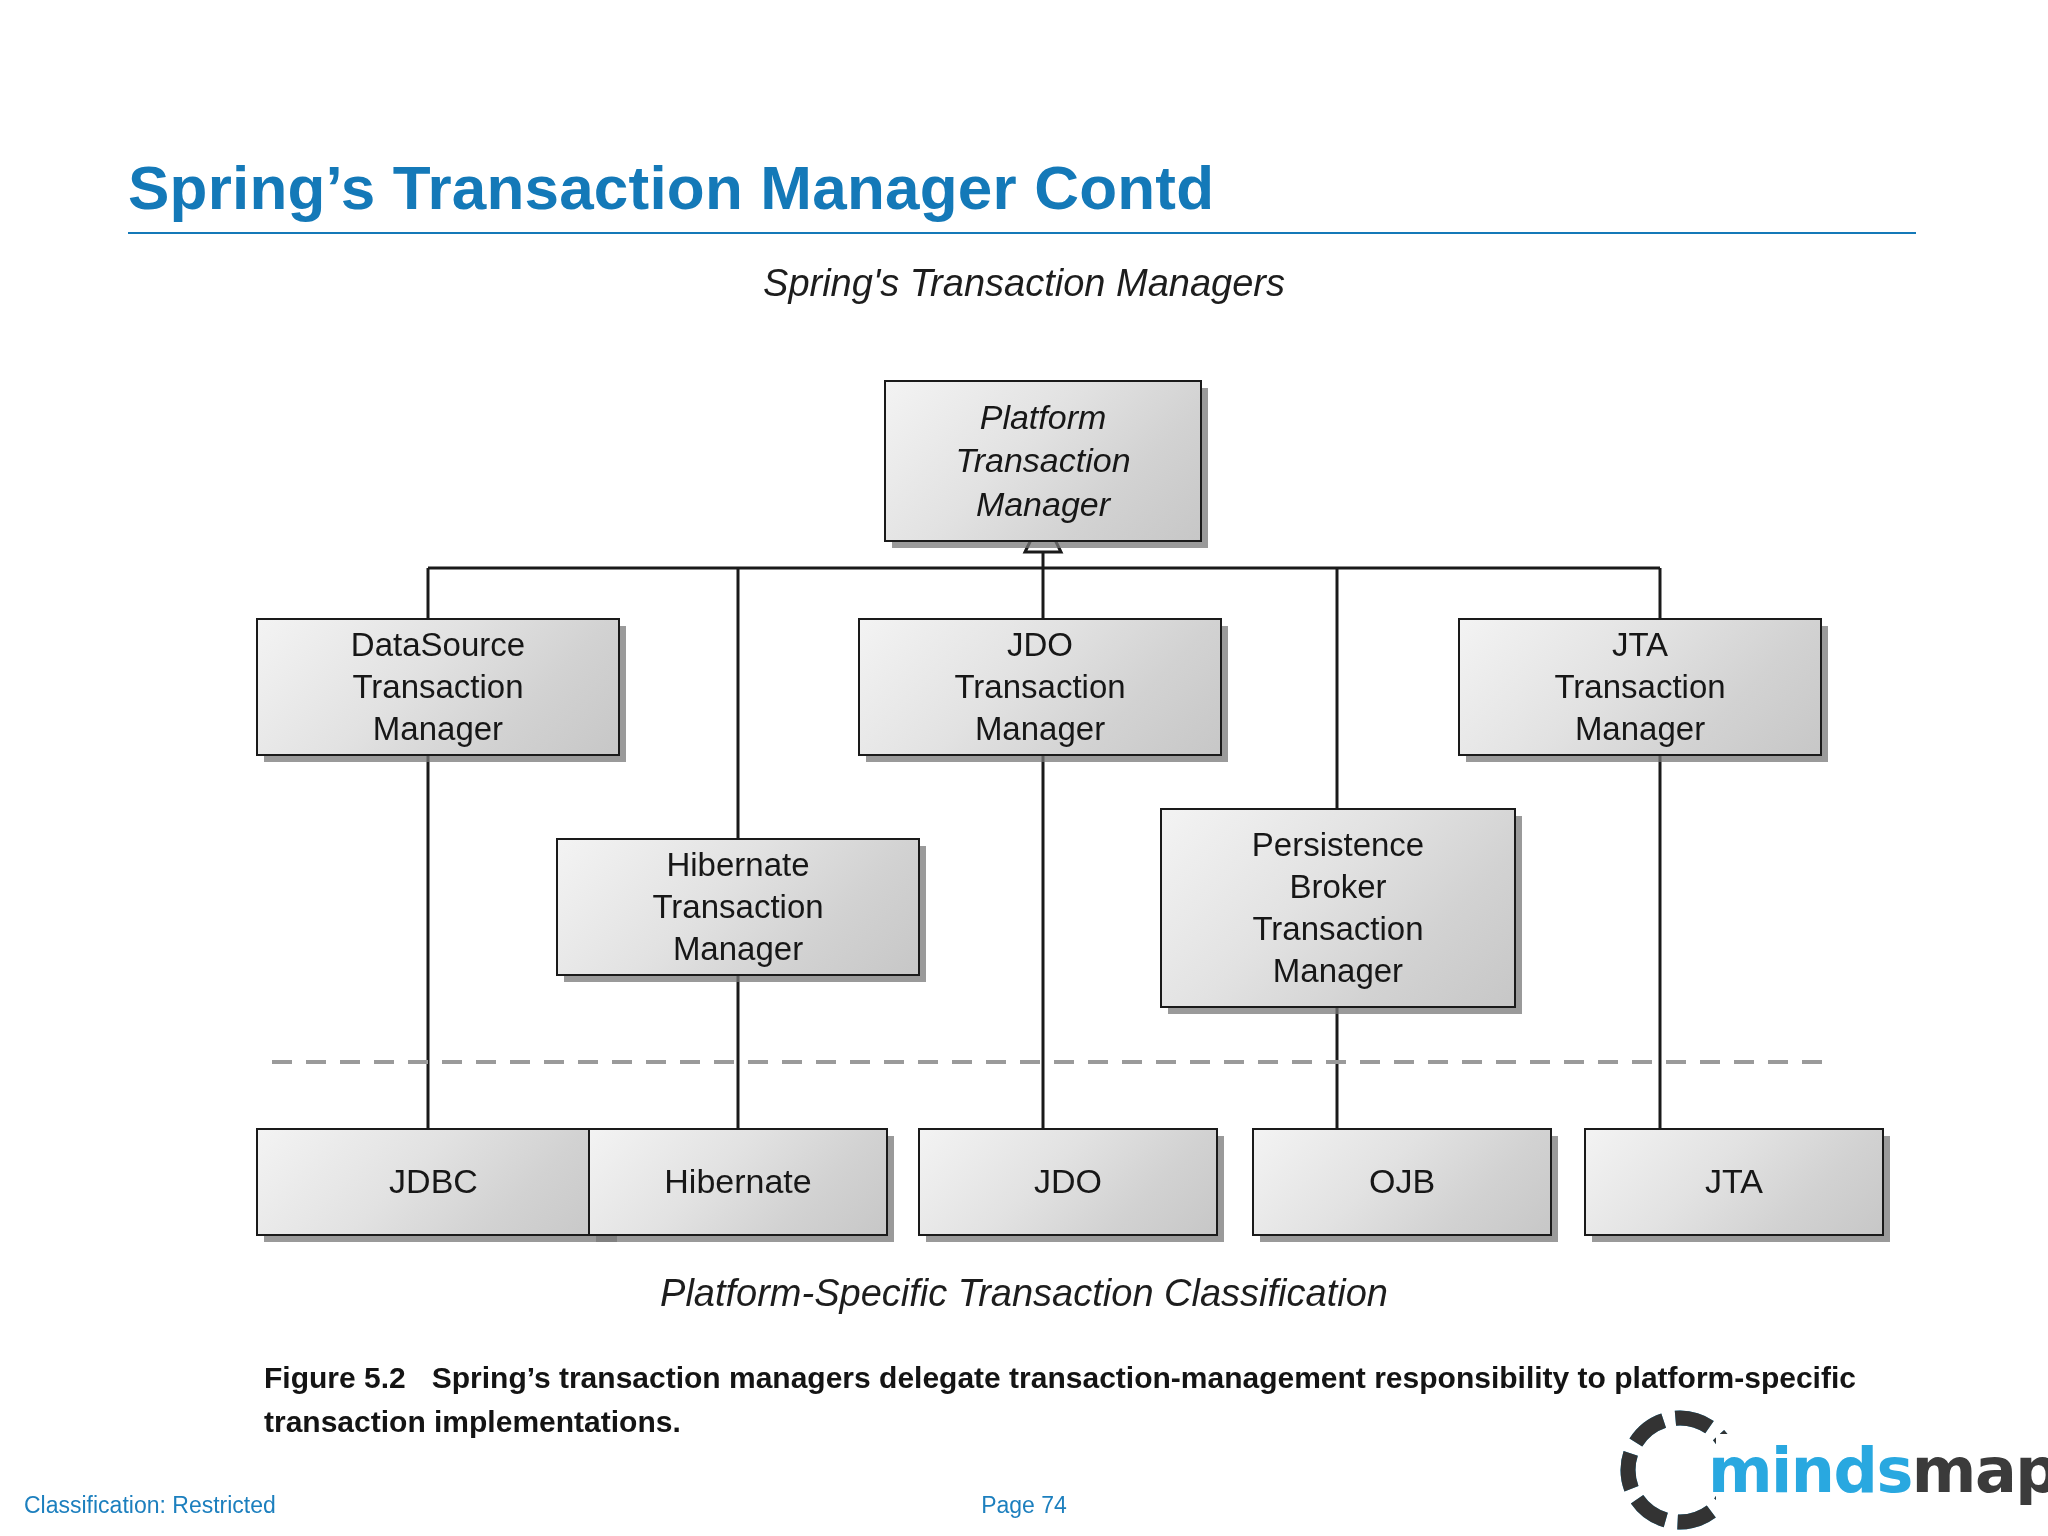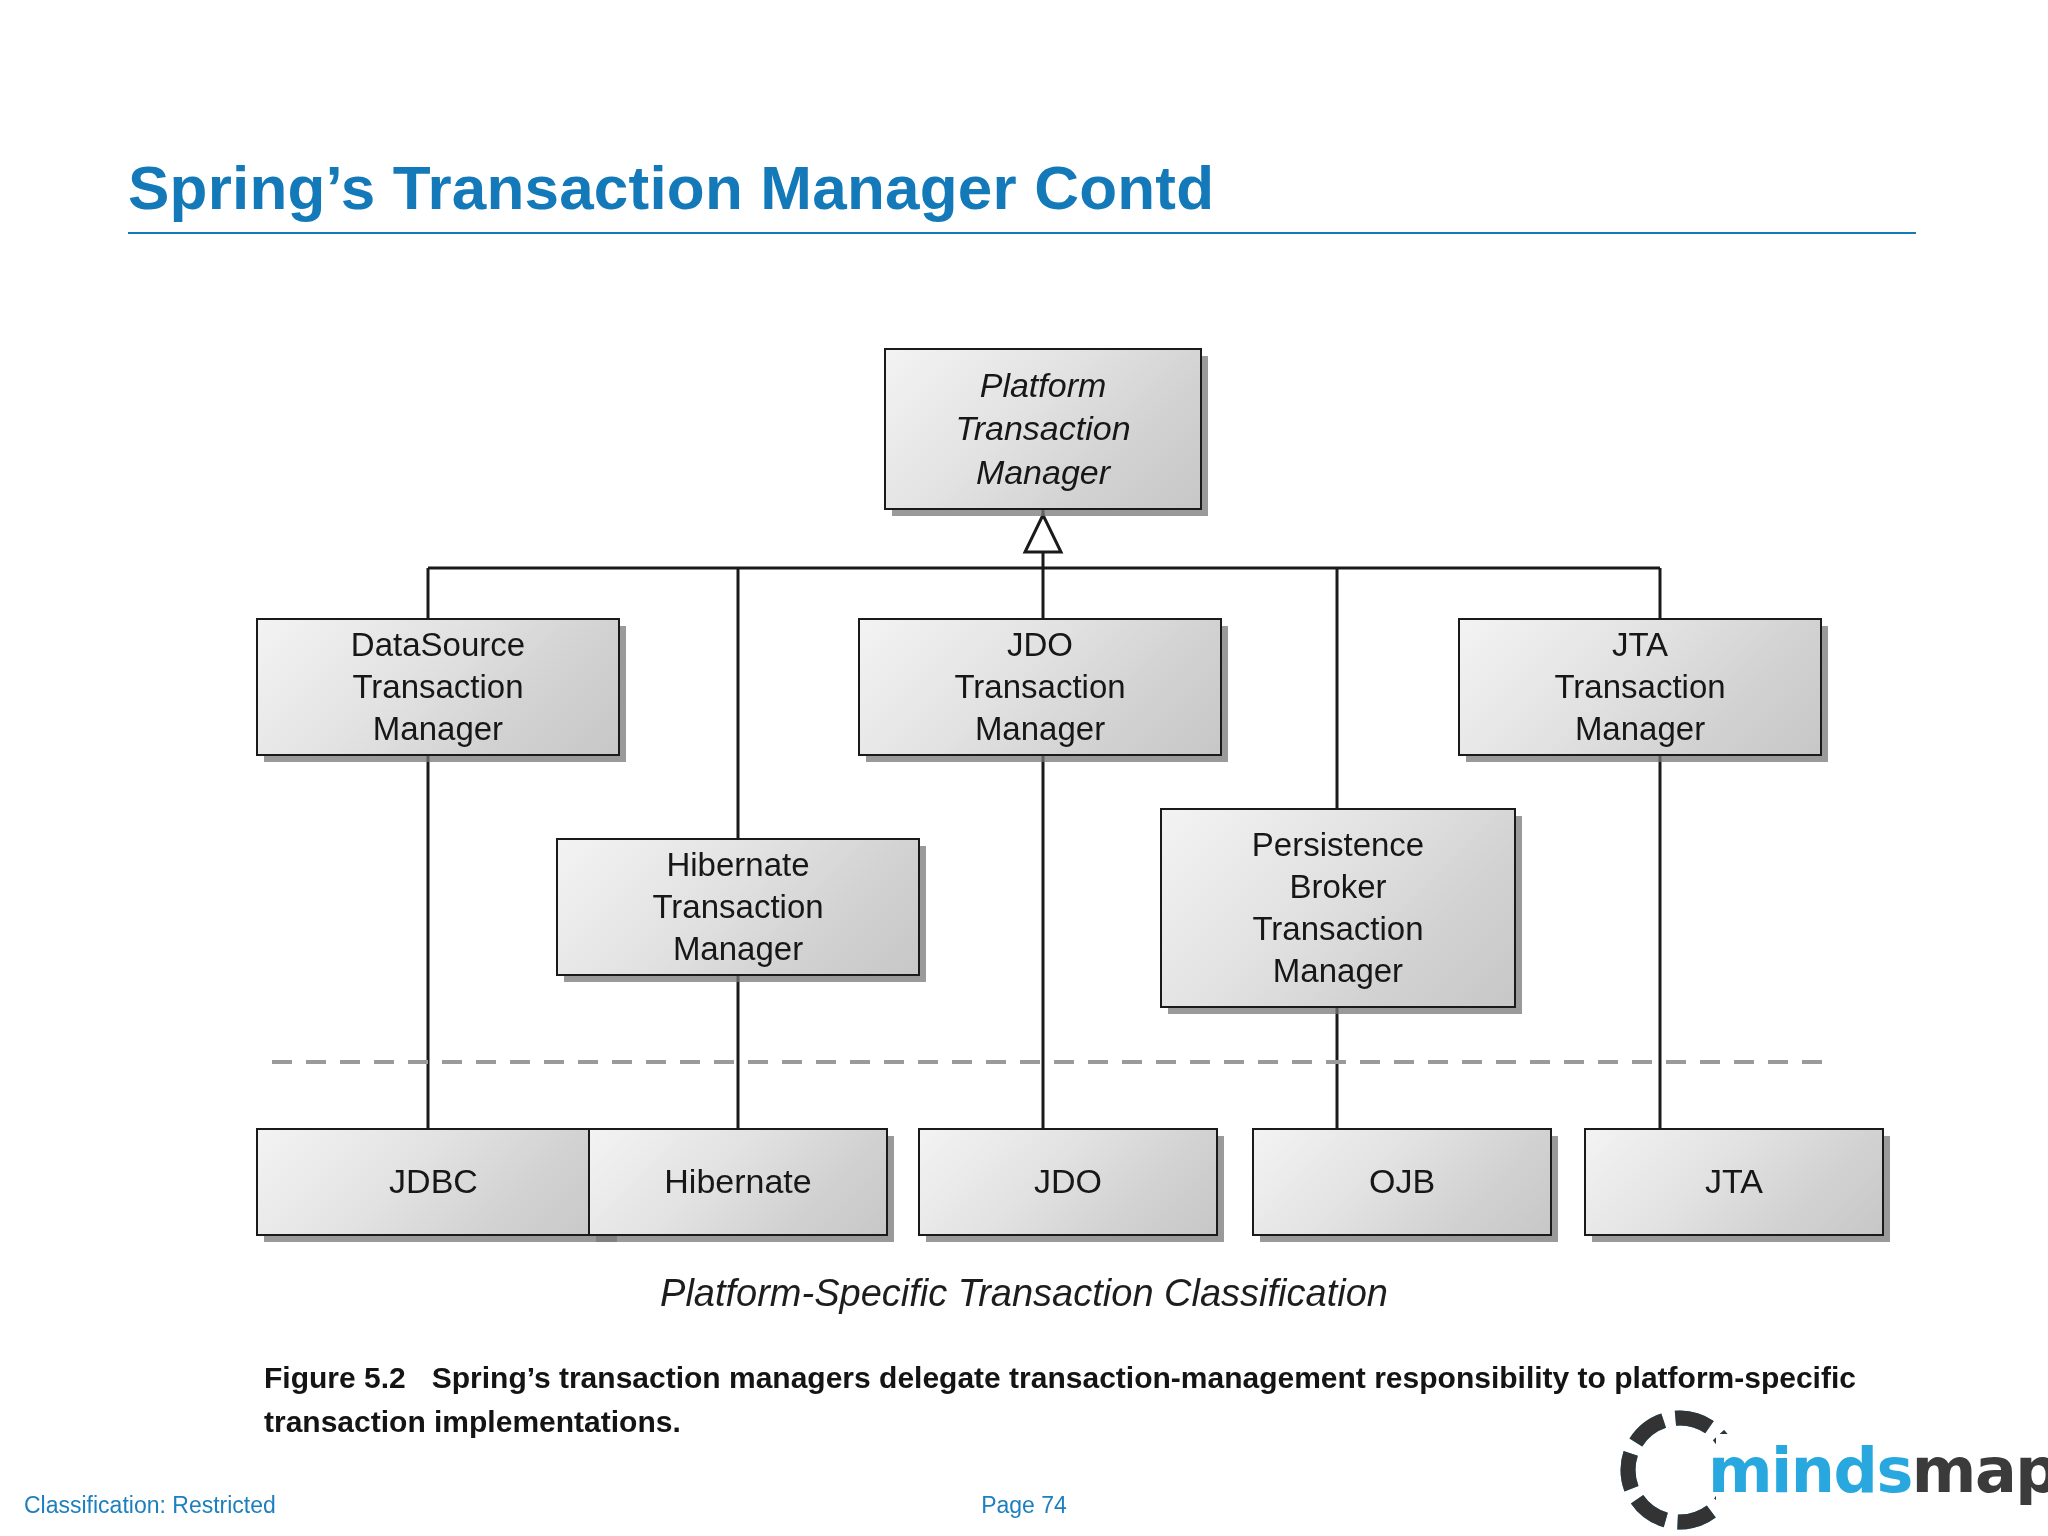--- a/index.html
+++ b/index.html
@@ -61,21 +61,21 @@
     display: flex;
     align-items: center;
     justify-content: center;
     text-align: center;
     color: #171717;
     font-family: "Liberation Sans", sans-serif;
     line-height: 1.28;
     z-index: 5;
   }
   .node .node-label { white-space: pre-line; }
-  .node.italic { font-style: italic; }
+  .node.italic { font-style: italic; margin-top: 32px; }
 
   
   .diagram-caption {
     position: absolute;
     font-style: italic;
     color: #1d1d1d;
     font-family: "Liberation Sans", sans-serif;
     white-space: nowrap;
   }
   #diagram-heading-top {
@@ -172,20 +172,21 @@
       <line x1="428" y1="756" x2="428" y2="1128"></line>
       <line x1="738" y1="976" x2="738" y2="1128"></line>
       <line x1="1043" y1="756" x2="1043" y2="1128"></line>
       <line x1="1337" y1="1008" x2="1337" y2="1128"></line>
       <line x1="1660" y1="756" x2="1660" y2="1128"></line>
     </g>
 
     <line x1="272" y1="1062" x2="1832" y2="1062" stroke="#9a9a9a" stroke-width="4" stroke-dasharray="20 14"></line>
   </svg>
 
+  <div class="diagram-caption" id="diagram-heading-top">Spring's Transaction Managers</div>
   <div class="diagram-caption" id="diagram-heading-bottom">Platform-Specific Transaction Classification</div>
 
   <div class="node italic" style="left:884px; top:348px; width:318px; height:162px; font-size:34px;">
     <span class="node-label">Platform
 Transaction
 Manager</span>
   </div>
 
   <div class="node" style="left:256px; top:618px; width:364px; height:138px; font-size:33px;">
     <span class="node-label">DataSource

